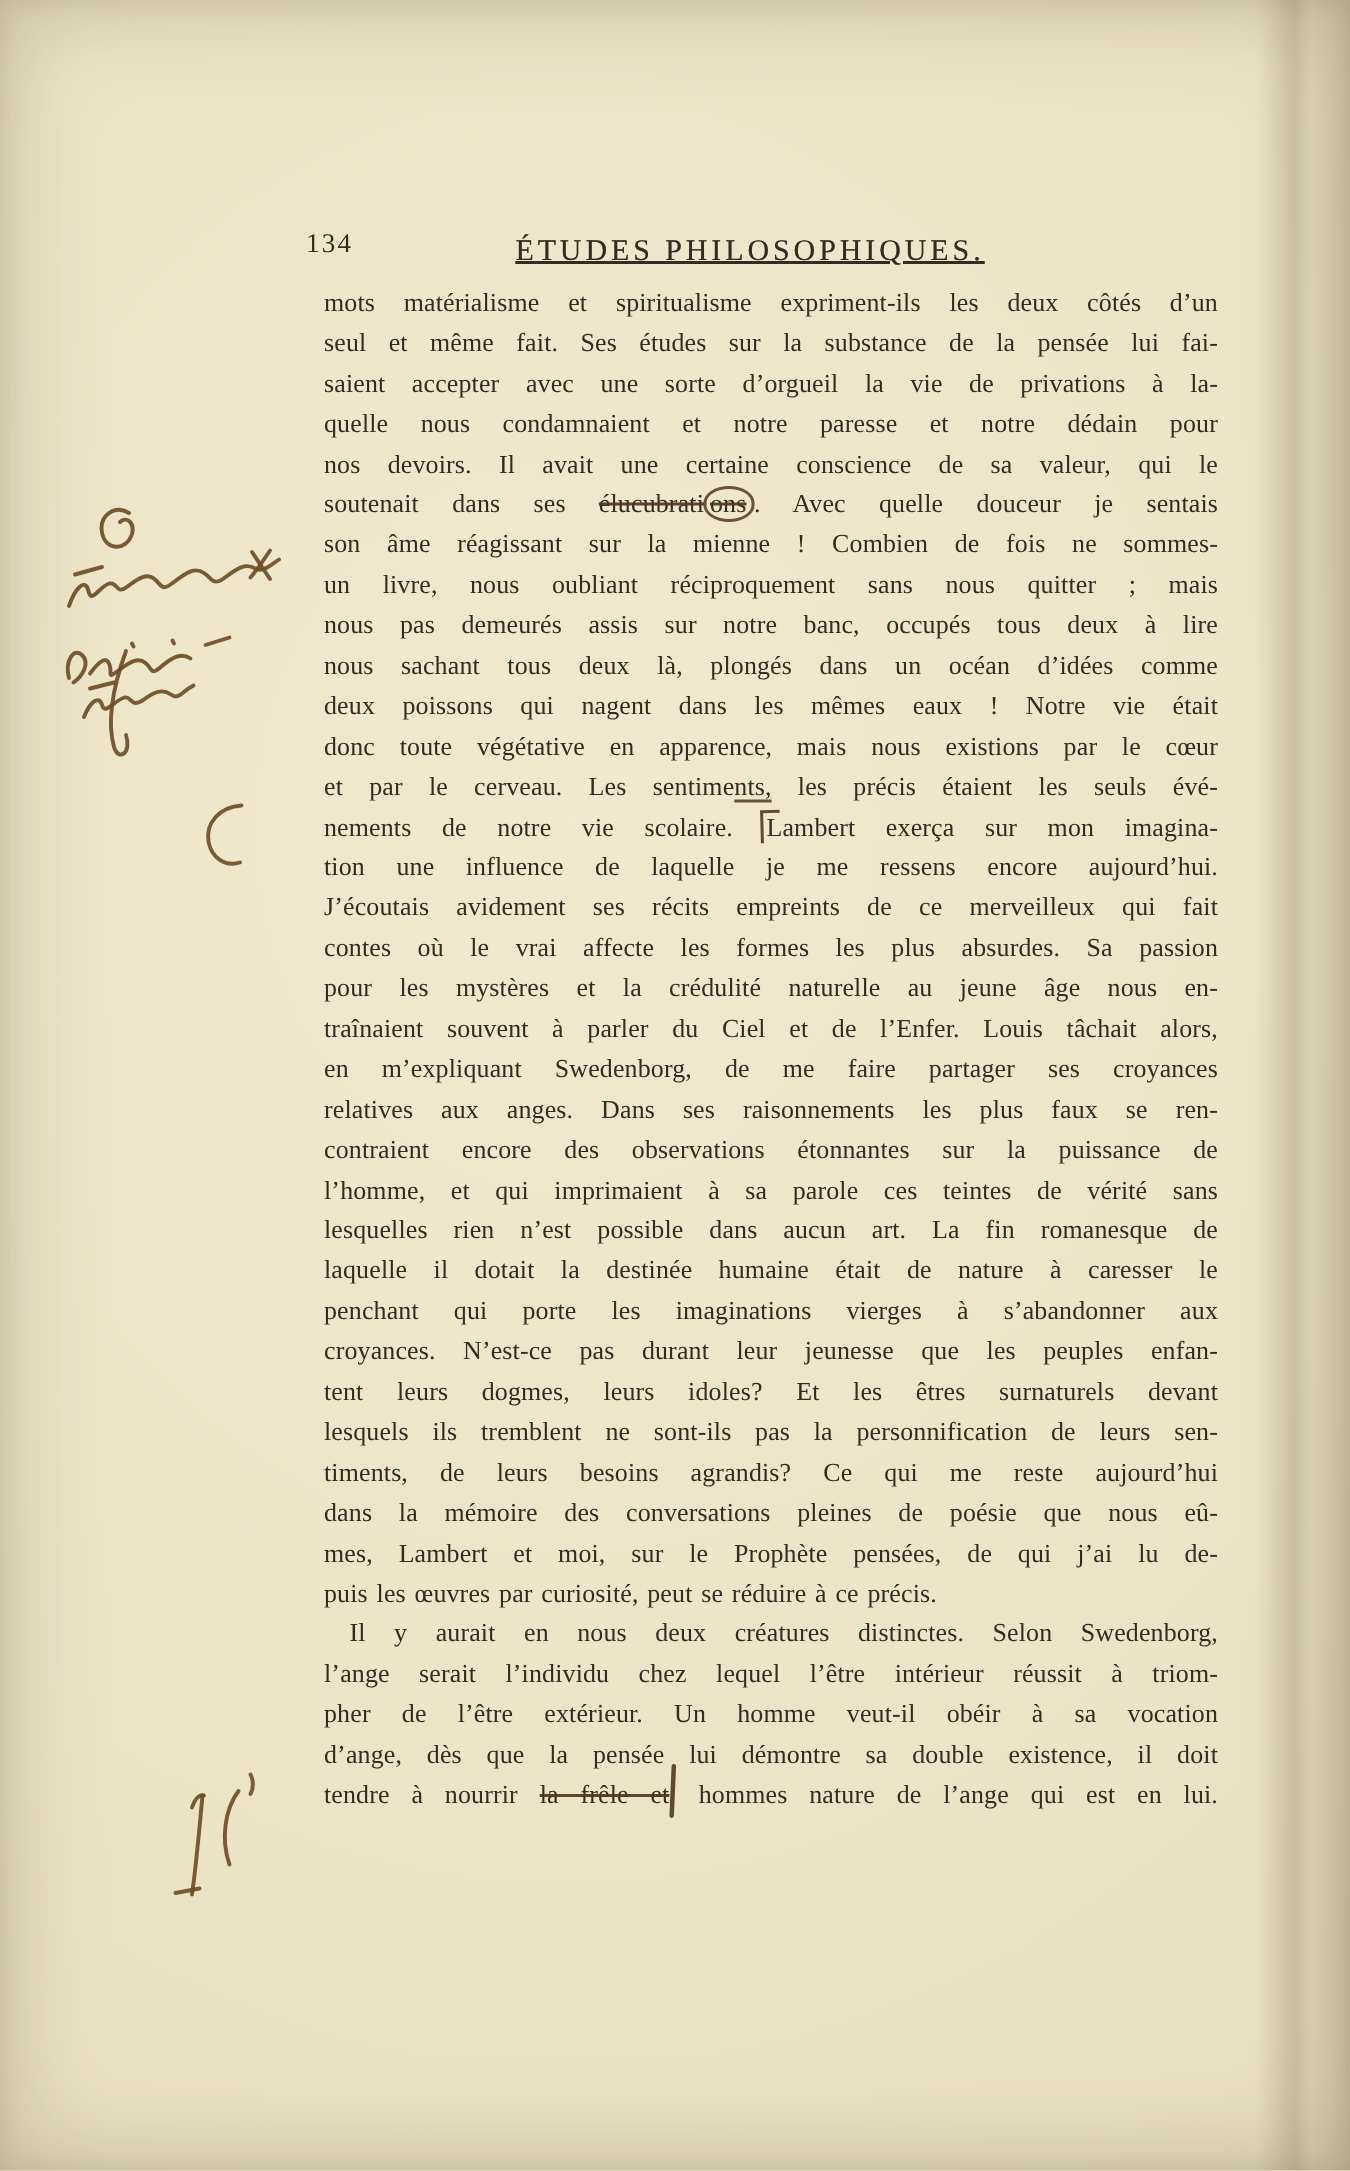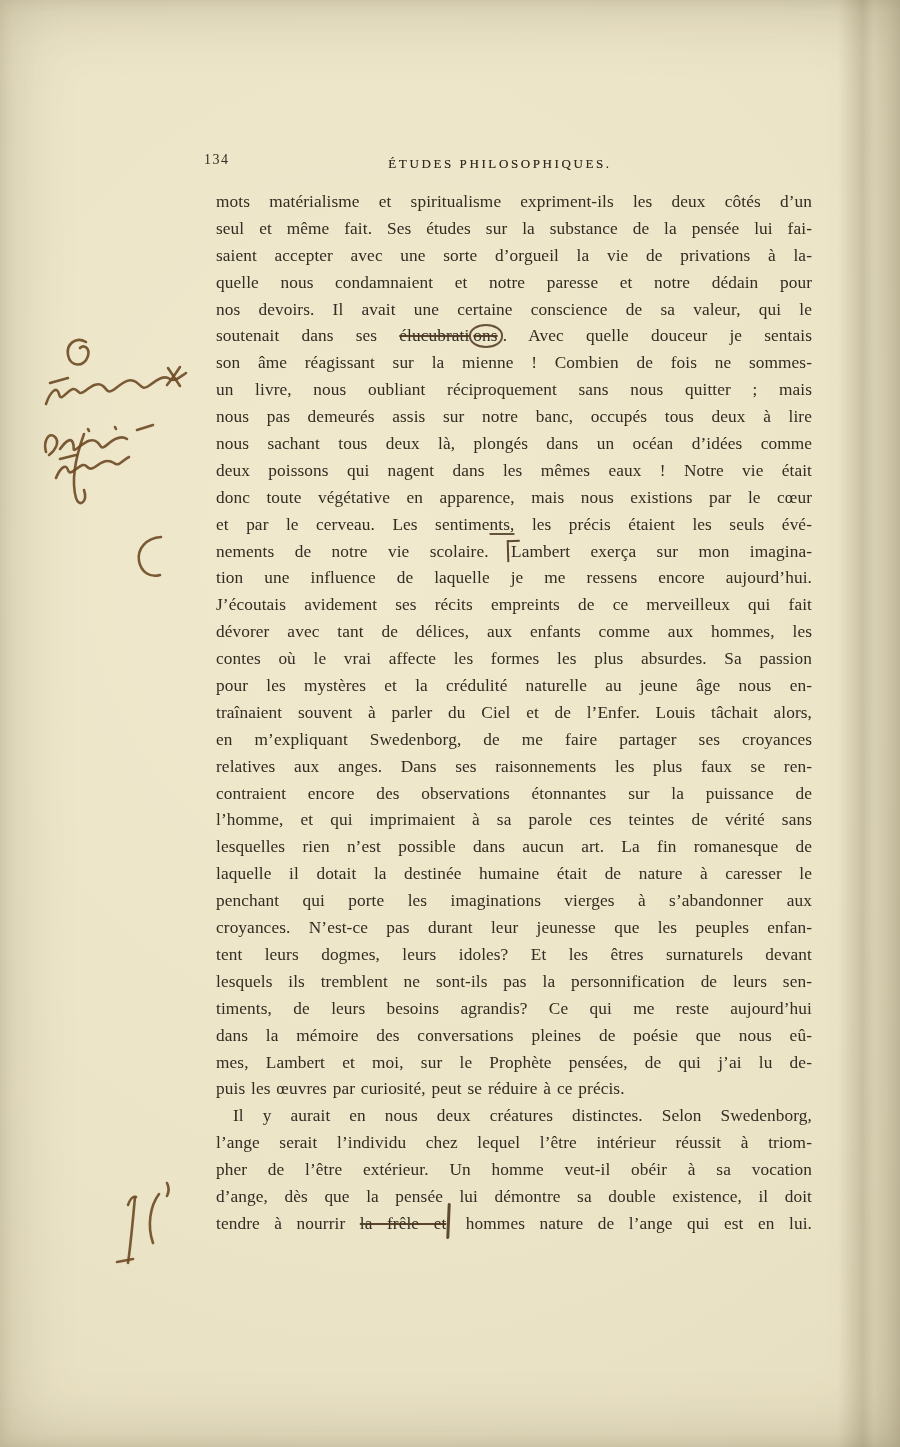--- a/index.html
+++ b/index.html
@@ -15,26 +15,27 @@
     box-shadow: inset 0 0 70px rgba(84,72,40,0.28), inset 0 0 14px rgba(84,72,40,0.12);
   }
   .edge-shadow-right {
     position:absolute; top:0; right:0; width:62px; height:100%; pointer-events:none;
     background: linear-gradient(to right,
       rgba(88,76,44,0) 0%, rgba(88,76,44,0.20) 40%,
       rgba(88,76,44,0.07) 58%, rgba(88,76,44,0.14) 100%);
   }
   .header { position:absolute; left:202px; top:152px; width:596px; height:26px; }
   .page-number {
-    position:absolute; left:2px; top:0; font-size:14px; letter-spacing:1.5px; color:#332c22;
+    position:absolute; left:2px; top:0; font-size:18px; letter-spacing:1.5px; color:#332c22;
   }
   .running-title {
     position:absolute; left:0; right:0; top:4px; text-align:center;
-    font-size:13px; letter-spacing:2.6px; color:#332c22;
+    font-size:20px; letter-spacing:2.6px; color:#332c22;
     text-shadow: 0 0 0.4px rgba(51,44,34,0.6);
+    text-decoration: underline;
   }
   .body-text {
     position:absolute; left:216px; top:189px; width:596px;
     font-size:17.3px; line-height:26.9px; letter-spacing:0.1px; word-spacing:1.4px;
   }
   .line { text-align:justify; text-align-last:justify; height:26.9px; }
   .line.last { text-align-last:left; }
   .line.indent { text-indent:17px; }
 
   .seg-strike, .seg-strike-oval {
@@ -91,21 +92,20 @@
       <div class="line"><span>son âme réagissant sur la mienne ! Combien de fois ne sommes-</span></div>
       <div class="line"><span>un livre, nous oubliant réciproquement sans nous quitter ; mais</span></div>
       <div class="line"><span>nous pas demeurés assis sur notre banc, occupés tous deux à lire</span></div>
       <div class="line"><span>nous sachant tous deux là, plongés dans un océan d’idées comme</span></div>
       <div class="line"><span>deux poissons qui nagent dans les mêmes eaux ! Notre vie était</span></div>
       <div class="line"><span>donc toute végétative en apparence, mais nous existions par le cœur</span></div>
       <div class="line"><span>et par le cerveau. Les sentime</span><span class="seg-underline">nts,</span><span> les précis étaient les seuls évé-</span></div>
       <div class="line"><span>nements de notre vie scolaire. </span><span class="seg-bracket"></span><span>Lambert exerça sur mon imagina-</span></div>
       <div class="line"><span>tion une influence de laquelle je me ressens encore aujourd’hui.</span></div>
       <div class="line"><span>J’écoutais avidement ses récits empreints de ce merveilleux qui fait</span></div>
-      <div class="line"><span>dévorer avec tant de délices, aux enfants comme aux hommes, les</span></div>
       <div class="line"><span>contes où le vrai affecte les formes les plus absurdes. Sa passion</span></div>
       <div class="line"><span>pour les mystères et la crédulité naturelle au jeune âge nous en-</span></div>
       <div class="line"><span>traînaient souvent à parler du Ciel et de l’Enfer. Louis tâchait alors,</span></div>
       <div class="line"><span>en m’expliquant Swedenborg, de me faire partager ses croyances</span></div>
       <div class="line"><span>relatives aux anges. Dans ses raisonnements les plus faux se ren-</span></div>
       <div class="line"><span>contraient encore des observations étonnantes sur la puissance de</span></div>
       <div class="line"><span>l’homme, et qui imprimaient à sa parole ces teintes de vérité sans</span></div>
       <div class="line"><span>lesquelles rien n’est possible dans aucun art. La fin romanesque de</span></div>
       <div class="line"><span>laquelle il dotait la destinée humaine était de nature à caresser le</span></div>
       <div class="line"><span>penchant qui porte les imaginations vierges à s’abandonner aux</span></div>

